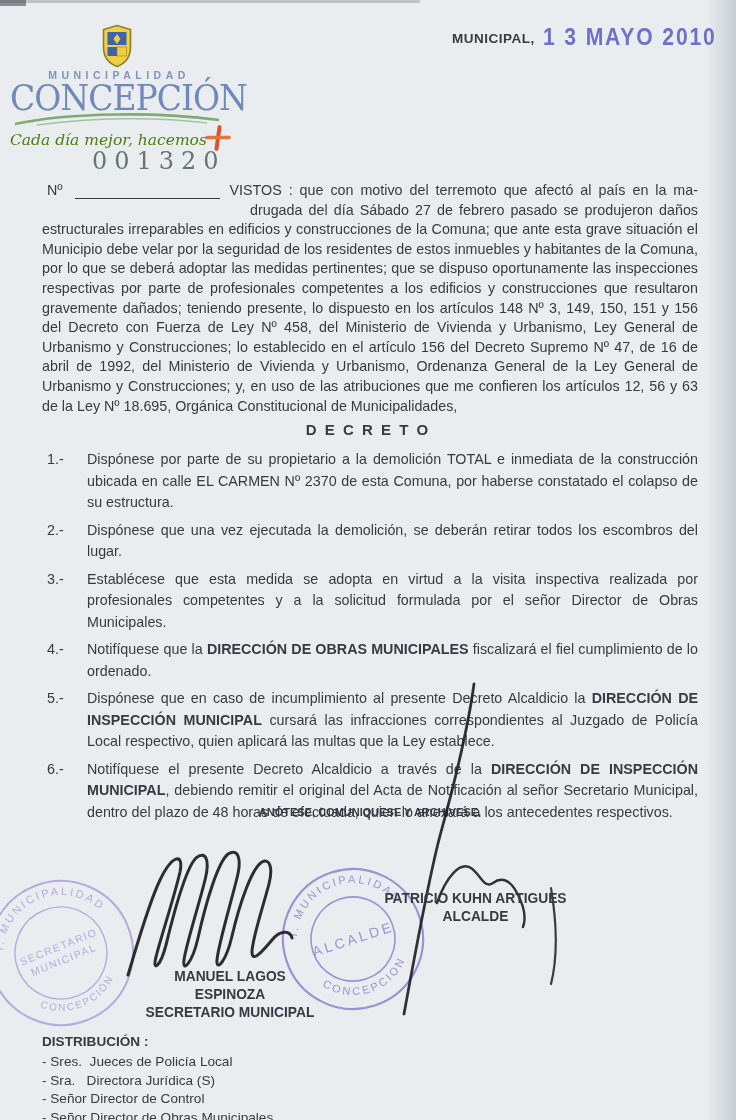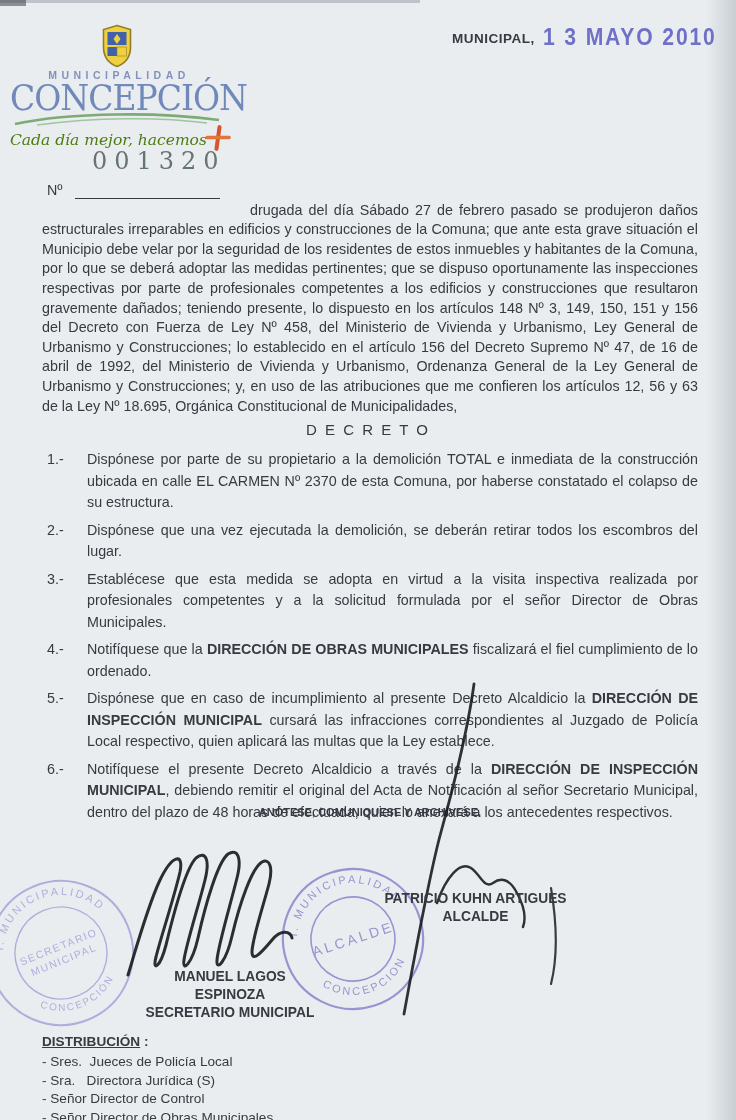--- a/index.html
+++ b/index.html
@@ -35,42 +35,42 @@
   
   .vistos{position:absolute;left:42px;top:181px;width:656px;font-size:14.3px;line-height:19.6px;}
   .vline1{display:flex;align-items:flex-end;}
   .num-label{padding-left:5px;flex:0 0 auto;}
   .num-underline{flex:0 0 145px;border-bottom:1.6px solid #363b41;height:15px;margin:0 10px 2px 12px;}
   .vline1-text{flex:1 1 auto;text-align:justify;text-align-last:justify;}
   .vline2{margin-left:208px;text-align:justify;text-align-last:justify;}
   .vbody{text-align:justify;}
 
   .decree-title{position:absolute;left:0;top:421px;width:736px;text-align:center;
-    font-size:15px;font-weight:normal;letter-spacing:2px;}
+    font-size:15px;font-weight:bold;letter-spacing:2px;}
 
   
   .items{position:absolute;left:42px;top:449px;width:656px;font-size:14.3px;line-height:21.5px;}
   .decree-item{display:flex;margin-bottom:6px;}
   .item-num{flex:0 0 40px;padding-left:5px;}
   .item-text{flex:1 1 auto;text-align:justify;}
   .seg-bold{font-weight:bold;}
 
   .closing{position:absolute;left:42px;top:806px;width:656px;text-align:center;
     font-size:11px;font-weight:bold;}
 
   
   .sig-block{position:absolute;text-align:center;font-weight:bold;font-size:13.8px;line-height:18px;}
   .sig-secretary{left:140px;top:968px;width:180px;}
   .sig-mayor{left:378px;top:890px;width:195px;}
   .stamp-svg,.sign-svg{position:absolute;pointer-events:none;}
 
   
   .distribution{position:absolute;left:42px;top:1033px;width:400px;font-size:13.6px;line-height:18.4px;}
   .dist-heading{font-weight:bold;margin-bottom:2px;}
-  .dist-heading .w{text-decoration:underline;}
+  .dist-heading .w{}
   .dist-item{white-space:pre-wrap;}
 </style>
 </head>
 <body>
 
 <div class="page">
 
   <div class="edge-top"></div>
   <div class="edge-corner"></div>
 
@@ -100,20 +100,21 @@
 
   <div class="city-label">MUNICIPAL,</div>
   <div class="date-stamp">1 3 MAYO 2010</div>
 
   <div class="decree-number">001320</div>
 
   <div class="vistos">
     <div class="vline1">
       <span class="num-label">Nº</span>
       <span class="num-underline"></span>
+      <span class="vline1-text">VISTOS : que con motivo del terremoto que afectó al país en la ma-</span>
     </div>
     <div class="vline2">drugada del día Sábado 27 de febrero pasado se produjeron daños</div>
     <div class="vbody">estructurales irreparables en edificios y construcciones de la Comuna; que ante esta grave situación el Municipio debe velar por la seguridad de los residentes de estos inmuebles y habitantes de la Comuna, por lo que se deberá adoptar las medidas pertinentes; que se dispuso oportunamente las inspecciones respectivas por parte de profesionales competentes a los edificios y construcciones que resultaron gravemente dañados; teniendo presente, lo dispuesto en los artículos 148 Nº 3, 149, 150, 151 y 156 del Decreto con Fuerza de Ley Nº 458, del Ministerio de Vivienda y Urbanismo, Ley General de Urbanismo y Construcciones; lo establecido en el artículo 156 del Decreto Supremo Nº 47, de 16 de abril de 1992, del Ministerio de Vivienda y Urbanismo, Ordenanza General de la Ley General de Urbanismo y Construcciones; y, en uso de las atribuciones que me confieren los artículos 12, 56 y 63 de la Ley Nº 18.695, Orgánica Constitucional de Municipalidades,</div>
   </div>
 
   <div class="decree-title">D E C R E T O</div>
 
   <div class="items">
     <div class="decree-item">
       <span class="item-num">1.-</span>

